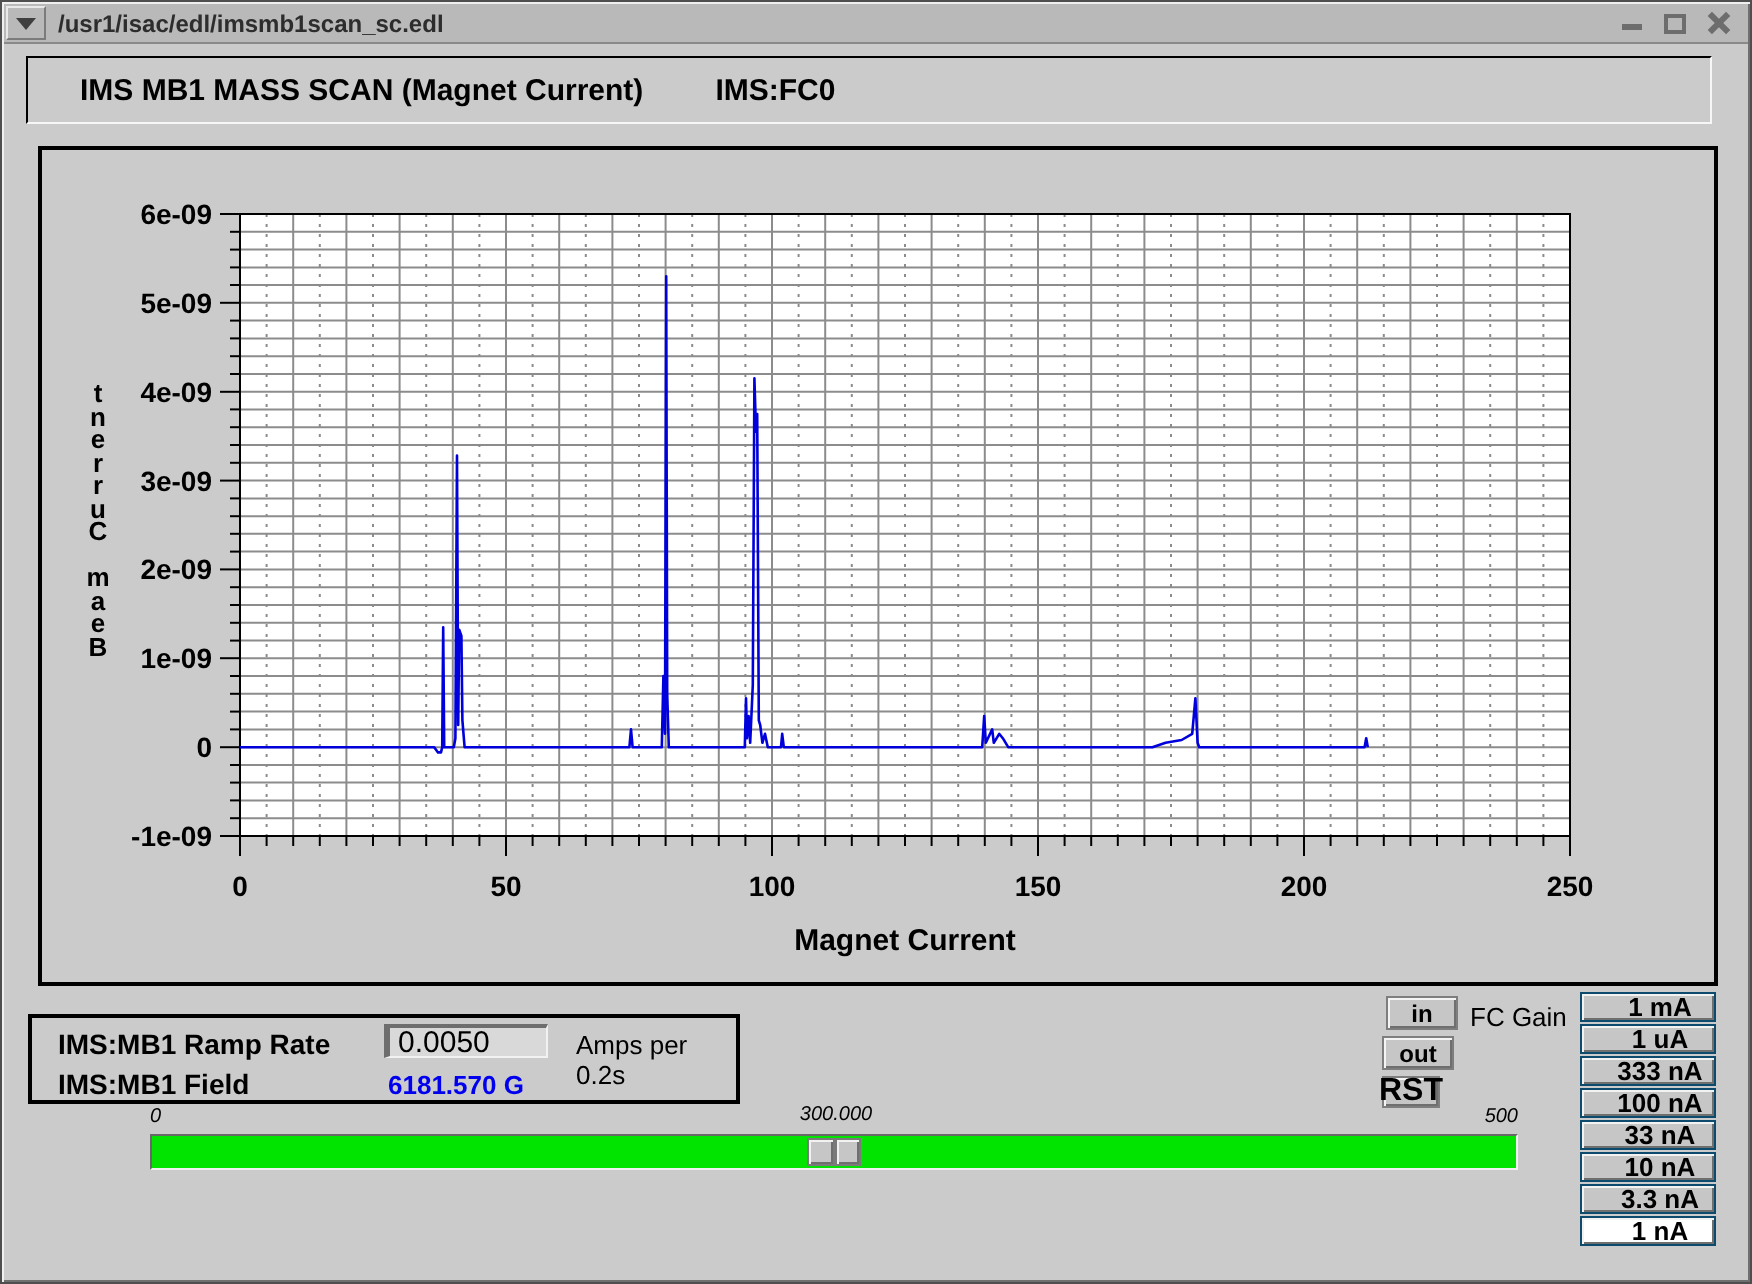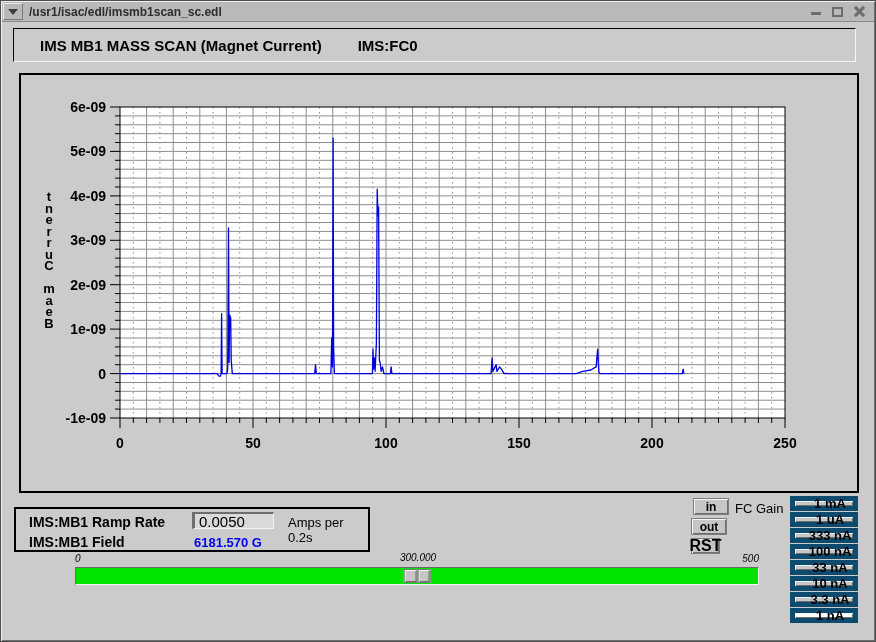--- a/index.html
+++ b/index.html
@@ -50,21 +50,21 @@
   .btn{position:absolute;background:#c6c6c6;border:1px solid #7e7e7e;
     box-shadow:inset 1px 1px 0 #f4f4f4, inset -1px -1px 0 #6f6f6f;
     font-family:"Liberation Sans",sans-serif;font-weight:bold;font-size:12px;
     display:flex;align-items:center;justify-content:center;padding:0;color:#000;}
   .btn-in{left:692px;top:497px;width:36px;height:17px;}
   .btn-out{left:690px;top:517px;width:36px;height:17px;}
   .btn-rst{left:690px;top:537px;width:29px;height:16px;font-size:16px;}
   .fc-gain-label{position:absolute;left:734px;top:500px;font-size:13px;}
   
   .gain-col{position:absolute;left:789px;top:495px;width:68px;}
-  .gain-btn{height:15px;margin-bottom:1px;background:#c6c6c6;border:5px solid #0c4a6e;
+  .gain-btn{height:15px;margin-bottom:1px;background:#c6c6c6;border:1px solid #0c4a6e;
     box-shadow:inset 1px 1px 0 #f2f2f2, inset -1px -1px 0 #6f6f6f;
     font-weight:bold;font-size:13px;display:flex;align-items:center;justify-content:center;padding-left:12px;}
   .gain-btn.selected{background:#ffffff;}
   
   .slider-min{position:absolute;left:74px;top:552px;font-style:italic;font-size:10px;}
   .slider-val{position:absolute;left:386px;top:551px;width:62px;text-align:center;font-style:italic;font-size:10px;}
   .slider-max{position:absolute;left:726px;top:552px;width:32px;text-align:right;font-style:italic;font-size:10px;}
   .slider-track{position:absolute;left:74px;top:566px;width:684px;height:18px;background:#00e400;
     border:1px solid;border-color:#686868 #f2f2f2 #f2f2f2 #686868;}
   .slider-thumb{position:absolute;left:50%;top:1px;transform:translateX(-50%);height:14px;width:27px;display:flex;}
@@ -297,20 +297,21 @@
 e
 r
 r
 u
 C
  
 m
 a
 e
 B</div>
+    <div class="chart-xlabel">Magnet Current</div>
   </div>
 
   <div class="ctrl-panel">
     <span class="ramp-label">IMS:MB1 Ramp Rate</span>
     <input class="ramp-input" value="0.0050" style="">
     <span class="ramp-units">Amps per 0.2s</span>
     <span class="field-label">IMS:MB1 Field</span>
     <span class="field-value">6181.570 G</span>
   </div>
 

